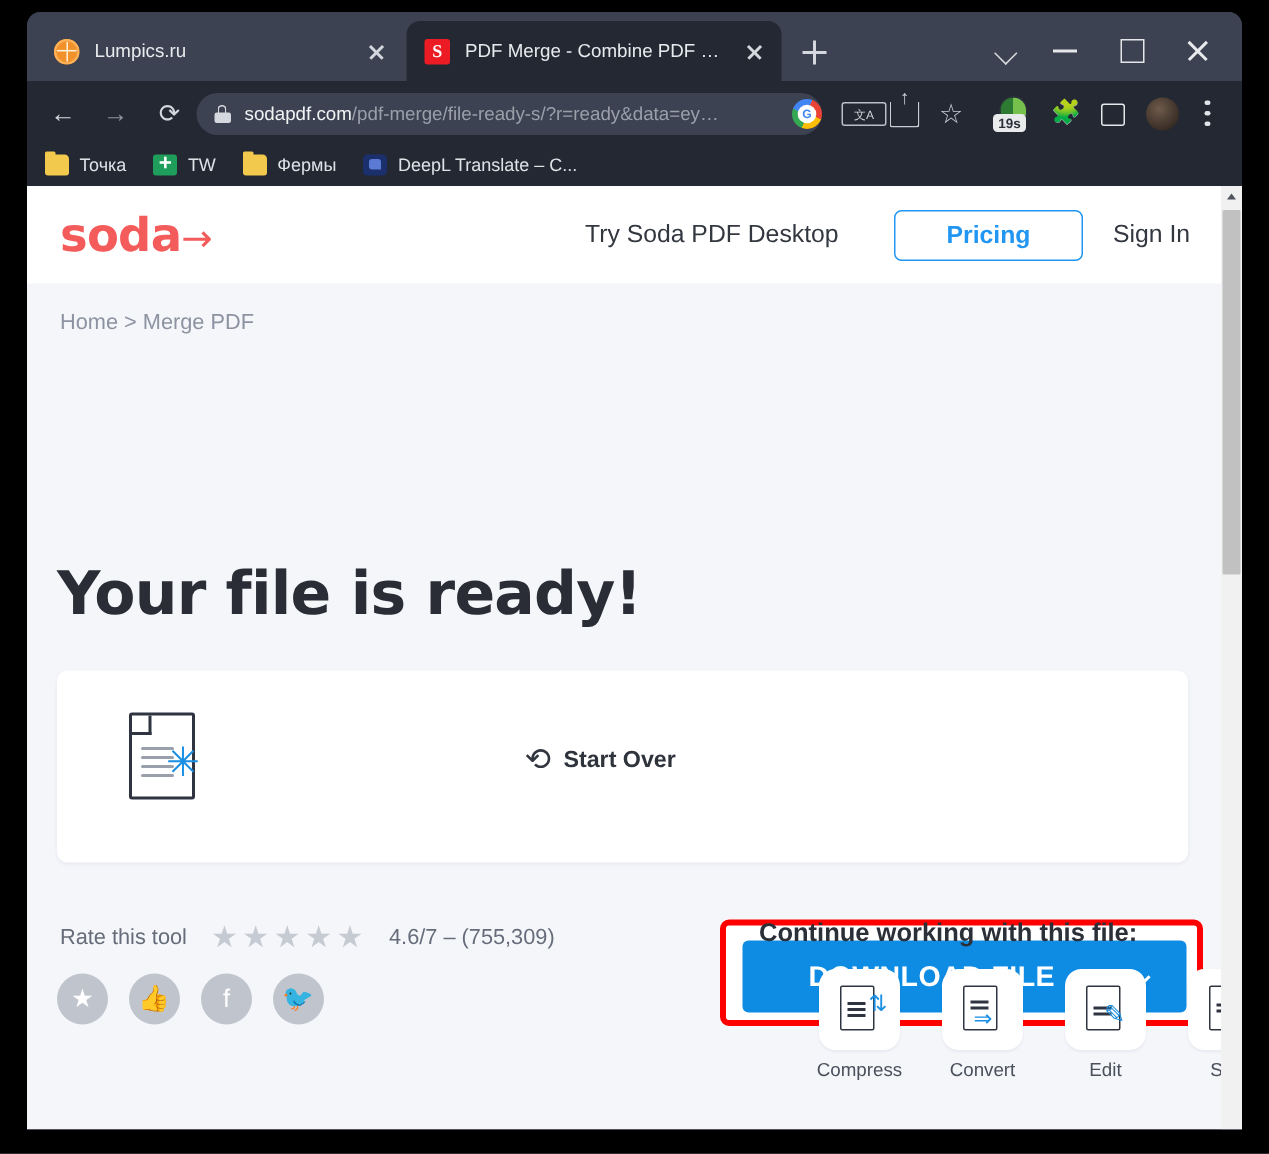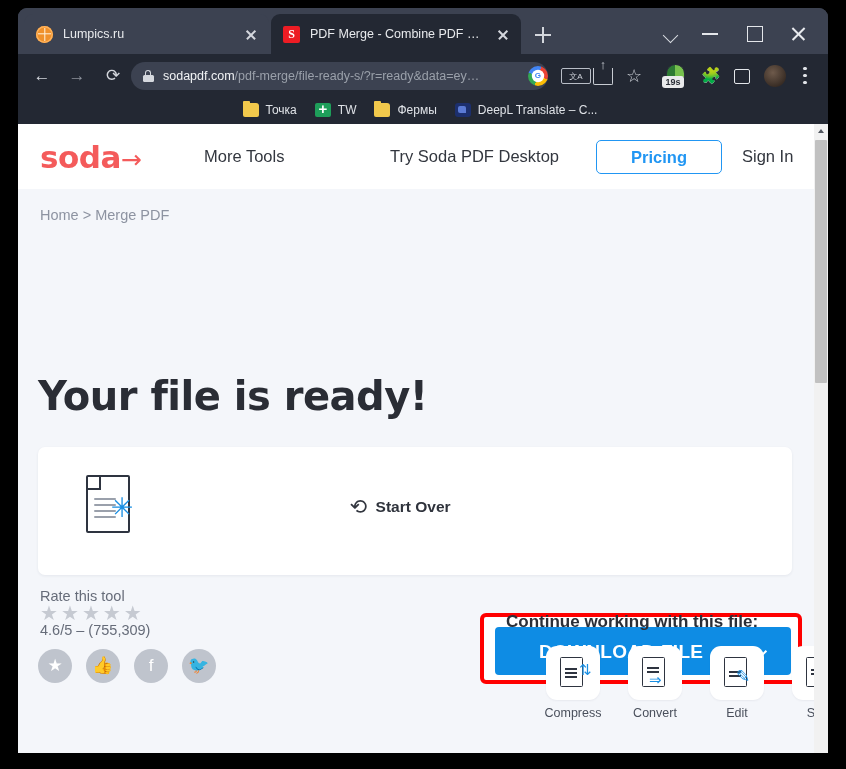--- a/index.html
+++ b/index.html
@@ -391,21 +391,20 @@
   }
 
   
   #bookmarks-bar {
     position: relative;
     height: 28px;
     background: #232833;
     display: flex;
     align-items: center;
     padding-left: 12px;
-    justify-content: center;
   }
   .bm {
     display: flex;
     align-items: center;
     margin-right: 18px;
     white-space: nowrap;
   }
   .bm-ico {
     width: 16px; height: 14px;
     margin-right: 7px;
@@ -659,23 +658,23 @@
     height: 13px;
     border-right: 2.4px solid #ffffff;
     border-bottom: 2.4px solid #ffffff;
     transform: rotate(45deg);
   }
 
   
   #rating-row {
     position: absolute;
     left: 22px;
-    top: 464px;
+    top: 492px;
     display: flex;
-    flex-direction: column;
+    align-items: center;
   }
   #rate-label {
     font-size: 14.5px;
     color: #666c79;
     margin-right: 16px;
   }
   #stars {
     display: flex;
     margin-right: 14px;
   }
@@ -899,21 +898,20 @@
       <div class="bm">
         <span class="bm-ico bm-deepl"></span>
         <span class="bm-label">DeepL Translate – C...</span>
       </div>
     </div>
 
     <div id="viewport">
 
       <div id="site-header">
         <div id="soda-logo"><span>soda</span><span class="arr">→</span></div>
-        <div class="nav-link" id="nav-more-tools">More Tools</div>
         <div class="nav-link" id="nav-desktop">Try Soda PDF Desktop</div>
         <div id="nav-pricing">Pricing</div>
         <div class="nav-link" id="nav-signin">Sign In</div>
       </div>
 
       <div id="breadcrumb">Home &gt; Merge PDF</div>
 
       <div id="page-title">Your file is ready!</div>
 
       <div id="file-card">
@@ -946,21 +944,21 @@
 
       <div id="rating-row">
         <span id="rate-label">Rate this tool</span>
         <span id="stars">
           <span>★</span>
           <span>★</span>
           <span>★</span>
           <span>★</span>
           <span>★</span>
         </span>
-        <span id="rating-value">4.6/5 – (755,309)</span>
+        <span id="rating-value">4.6/7 – (755,309)</span>
       </div>
 
       <div id="social-row">
         <div class="social-btn">
             <span class="glyph">★</span>
           </div>
         <div class="social-btn">
             <span class="glyph">👍</span>
           </div>
         <div class="social-btn">

